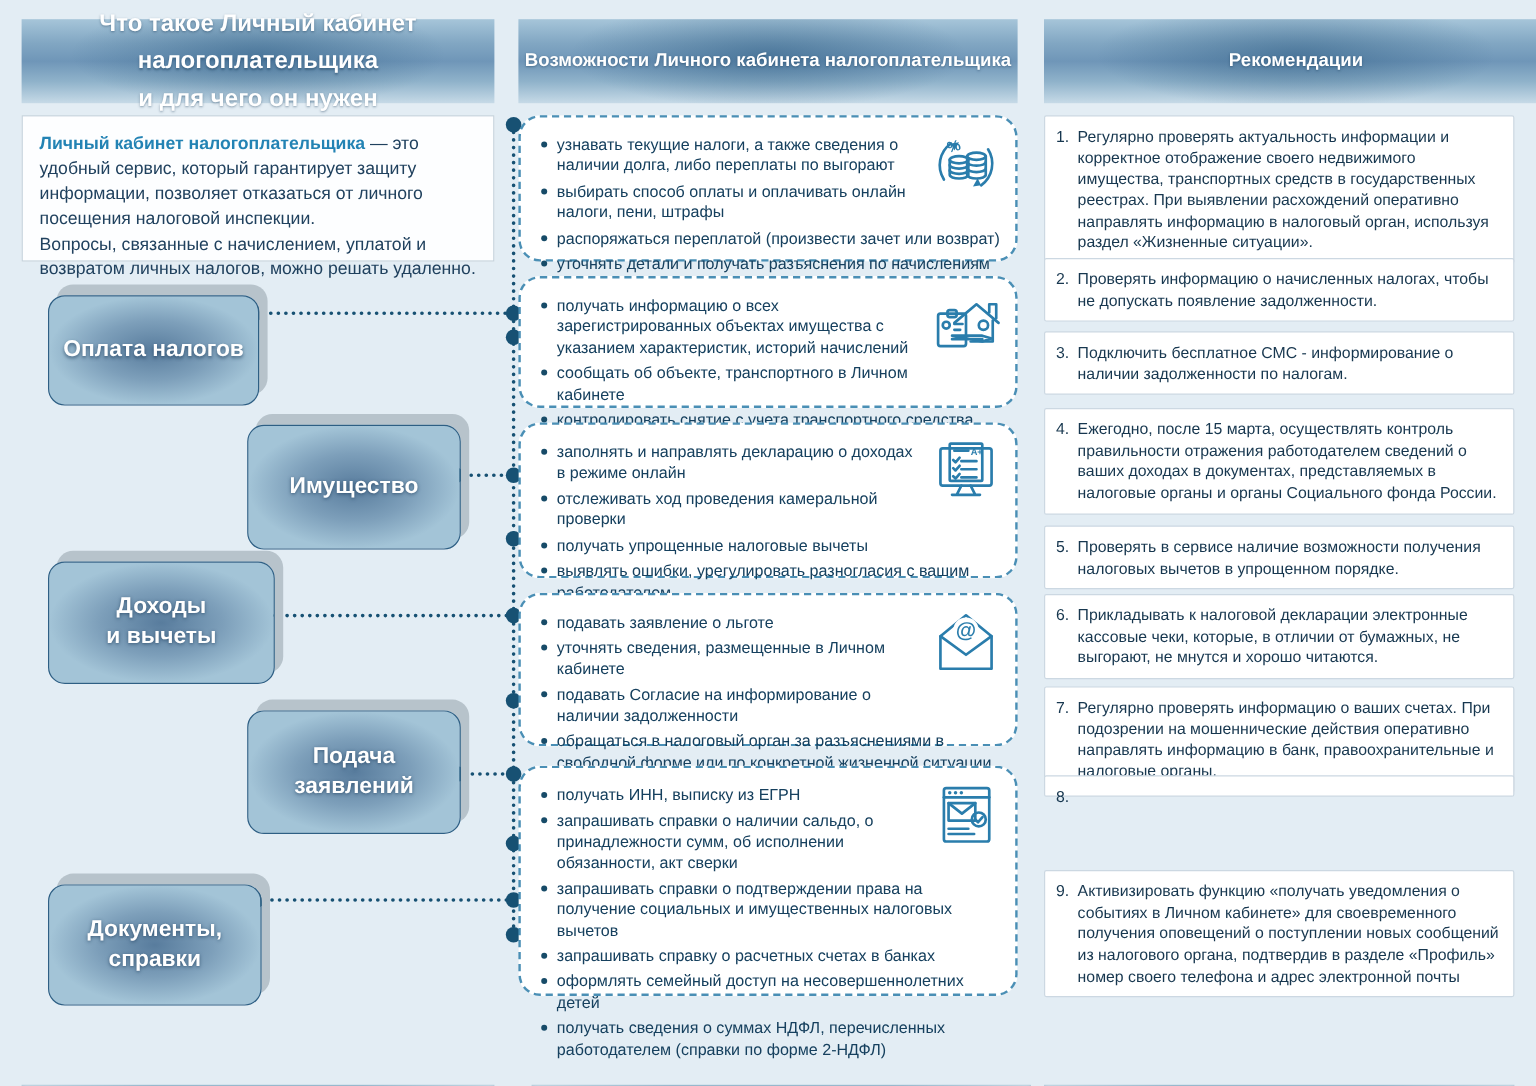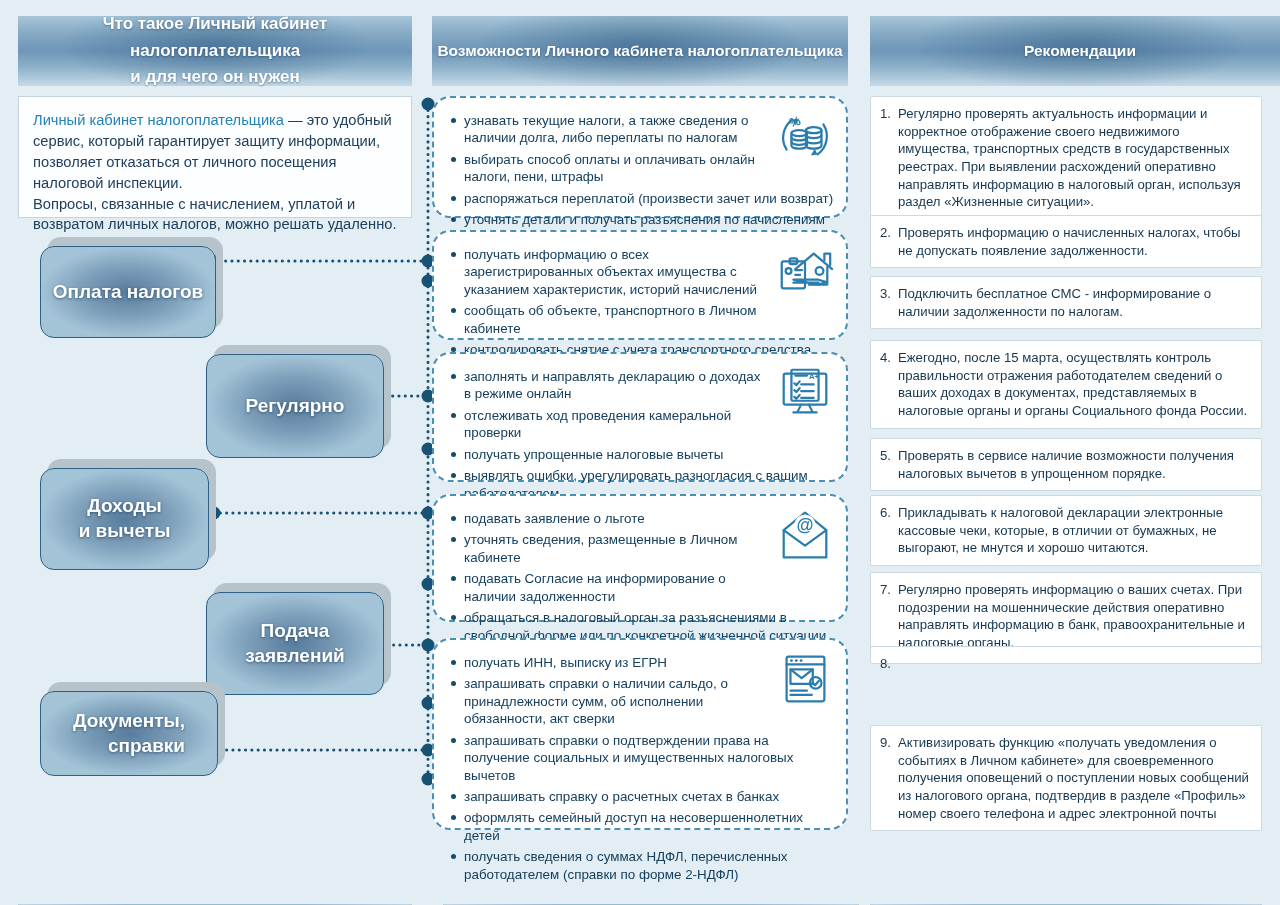--- a/index.html
+++ b/index.html
@@ -16,53 +16,53 @@
   }
   .hdr::before{
     content:""; position:absolute; inset:0;
     background:radial-gradient(ellipse 55% 90% at 50% 42%, rgba(20,70,112,.42), rgba(20,70,112,0) 72%);
   }
   .hdr .t{
     position:relative; color:#fff; font-weight:bold;
     text-shadow:0 1px 2px rgba(18,50,80,.45);
   }
   .hdr-left{left:18px; width:394px;}
-  .hdr-left .t{font-size:17px; line-height:1.55;}
+  .hdr-left .t{font-size:20px; line-height:1.55;}
   .hdr-mid{left:432px; width:416px;}
   .hdr-right{left:870px; width:420px;}
   .hdr-mid .t,.hdr-right .t{font-size:15.5px;}
   .hdr .t span{display:block;}
 
   
   .intro{
     position:absolute; left:18px; top:96px; width:394px; height:122px;
     background:#fdfeff; border:1px solid #c5d3dd; box-sizing:border-box;
     padding:13px 14px; font-size:14.7px; line-height:1.42; color:#20415e;
   }
-  .intro .lead{color:#2383b4; font-weight:normal;}
+  .intro .lead{color:#2383b4; font-weight:bold;}
   .intro p{margin:0;}
   .intro p + p{}
 
   
   .node{
     position:absolute; box-sizing:border-box;
     border:1.5px solid #2e5f84; border-radius:14px;
     background:radial-gradient(closest-side,#587c9d 0%,#7d9fba 55%,#a3c4d7 100%);
     box-shadow:7px -9px 0 #b7c3cb;
     display:flex; align-items:center; justify-content:center; text-align:center;
   }
   .node-label{
     color:#fff; font-weight:bold; font-size:19px; line-height:1.3;
     white-space:pre-line; text-shadow:0 1px 3px rgba(15,45,75,.6);
   }
   .node-1{left:40px;  top:246px; width:176px; height:92px;}
   .node-2{left:206px; top:354px; width:178px; height:104px;}
-  .node-3{left:40px;  top:468px; width:169px; height:102px;}
+  .node-3{left:40px;  top:468px; width:189px; height:102px;}
   .node-4{left:206px; top:592px; width:178px; height:103px;}
-  .node-5{left:40px;  top:691px; width:178px; height:85px;text-align:right;}
+  .node-5{left:40px;  top:737px; width:178px; height:101px;}
 
   
   .connectors{position:absolute; left:0; top:0; pointer-events:none;}
   .connectors line{
     stroke:#175173; stroke-width:3; stroke-linecap:round;
     stroke-dasharray:0.1 6.2;
   }
   .connectors circle{fill:#175173;}
 
   
@@ -166,21 +166,21 @@
     <circle cx="428" cy="703" r="6.5"></circle>
     <circle cx="214" cy="750" r="6.5"></circle>
       <circle cx="428" cy="750" r="6.5"></circle>
     <circle cx="428" cy="779" r="6.5"></circle>
   </svg>
 
   <div class="node node-1">
     <span class="node-label">Оплата налогов</span>
   </div>
   <div class="node node-2">
-    <span class="node-label">Регулярно</span>
+    <span class="node-label">Имущество</span>
   </div>
   <div class="node node-3">
     <span class="node-label">Доходы
 и вычеты</span>
   </div>
   <div class="node node-4">
     <span class="node-label">Подача
 заявлений</span>
   </div>
   <div class="node node-5">
@@ -200,21 +200,21 @@
         <path class="ico" d="M18 28 v13 a8 3.1 0 0 0 16 0 v-13"></path>
         <path class="ico" d="M18 32.5 a8 3.1 0 0 0 16 0"></path>
         <path class="ico" d="M18 37 a8 3.1 0 0 0 16 0"></path>
         <ellipse class="ico" cx="41" cy="25" rx="8" ry="3.1"></ellipse>
         <path class="ico" d="M33 25 v16 a8 3.1 0 0 0 16 0 v-16"></path>
         <path class="ico" d="M33 30 a8 3.1 0 0 0 16 0"></path>
         <path class="ico" d="M33 35.5 a8 3.1 0 0 0 16 0"></path>
       </svg>
     </span>
     <ul>
-      <li class="narrow">узнавать текущие налоги, а также сведения о наличии долга, либо переплаты по налогам</li>
+      <li class="narrow">узнавать текущие налоги, а также сведения о наличии долга, либо переплаты по выгорают</li>
       <li class="narrow">выбирать способ оплаты и оплачивать онлайн налоги, пени, штрафы</li>
       <li>распоряжаться переплатой (произвести зачет или возврат)</li>
       <li>уточнять детали и получать разъяснения по начислениям и оплатам</li>
     </ul>
   </div>
 
   <div class="mbox mbox-2">
     <span class="micon">
       <svg viewBox="0 0 64 64">
         <path class="ico" d="M22 30 L41 14 L60 30"></path>

